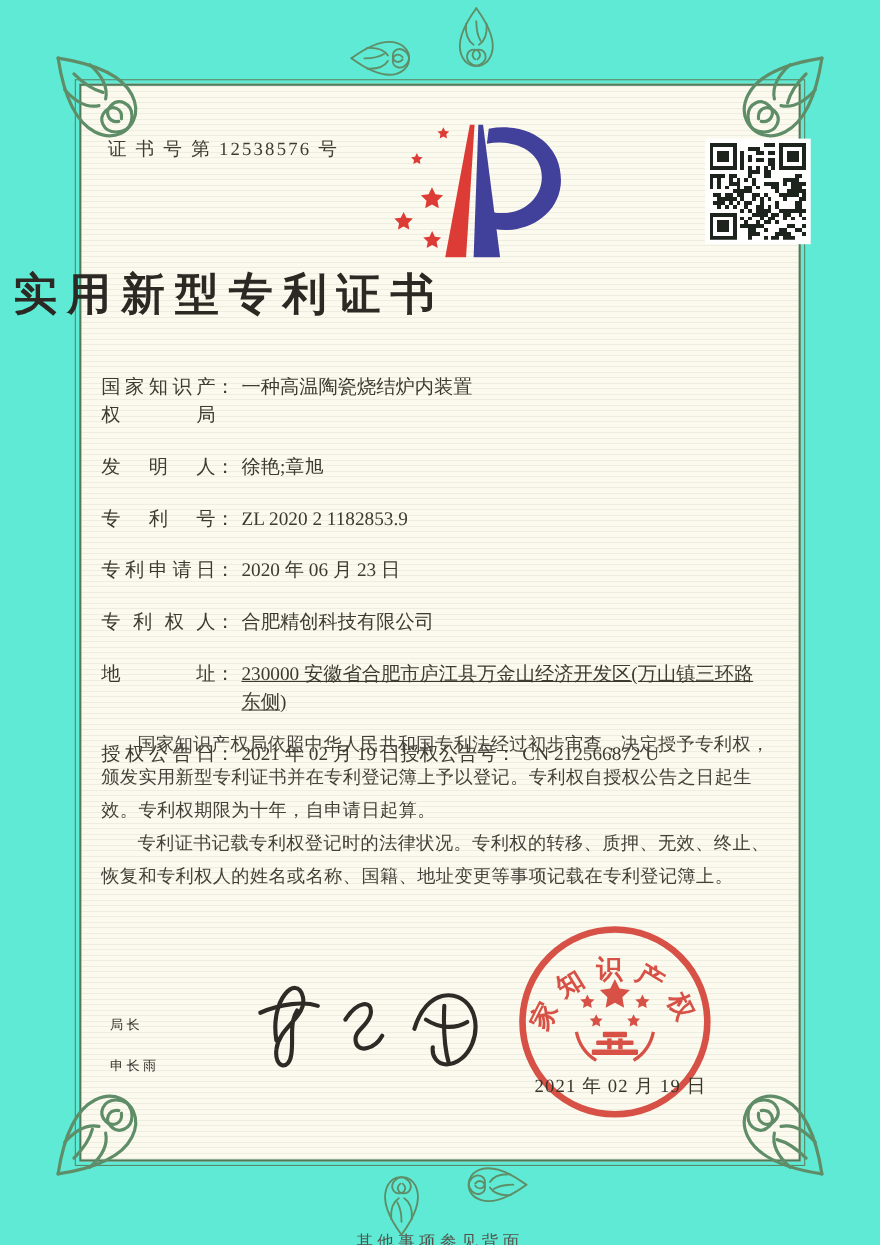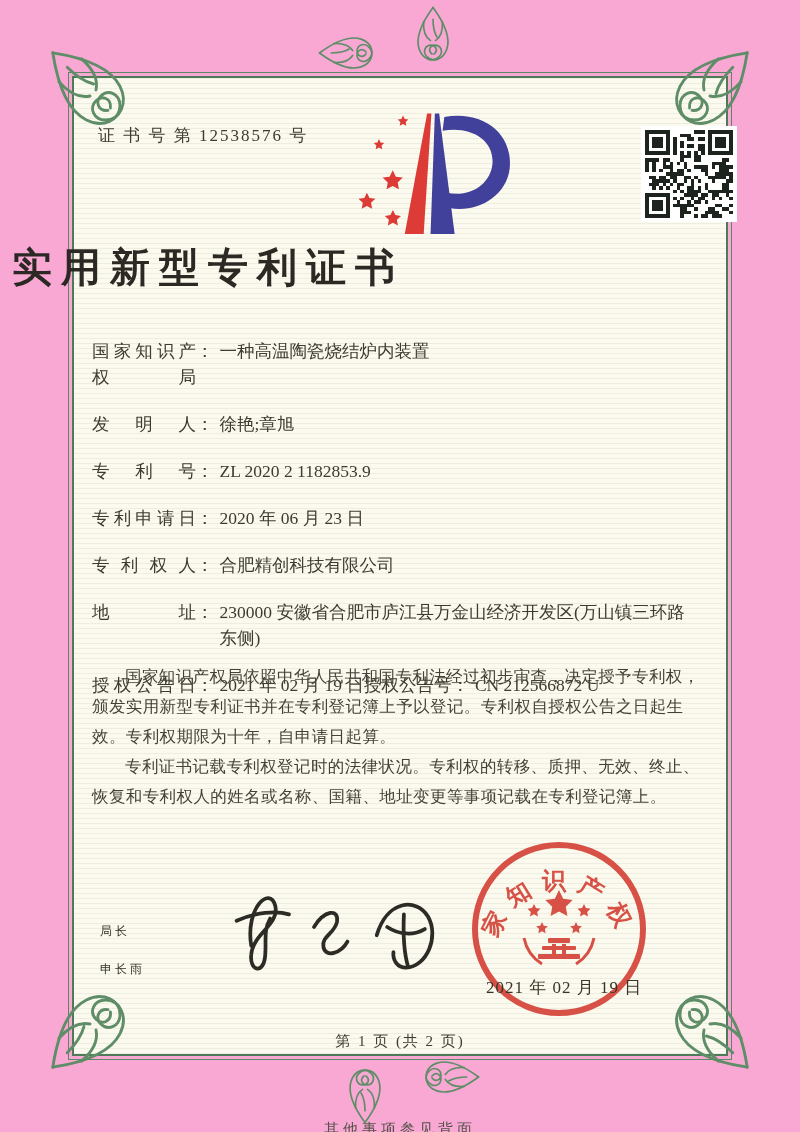--- a/index.html
+++ b/index.html
@@ -1,18 +1,18 @@
 <!DOCTYPE html>
 <html><head>
 <meta charset="utf-8">
 <style>
   * { margin:0; padding:0; box-sizing:border-box; }
   html,body { width:800px; }
   body { font-family:"Liberation Serif","DejaVu Serif",serif; background:#fdfdfa; }
-  .page { position:relative; width:800px; height:1132px; background:#f9a8d4; overflow:hidden; }
+  .page { position:relative; width:800px; height:1132px; background:#5eead4; overflow:hidden; }
 
   
   .frame { position:absolute; left:68px; top:72px; width:664px; height:988px;
            border:1px solid #5c8766; padding:3px; }
   .frame-inner { width:100%; height:100%; border:2px solid #4e7a59;
     background-color:#fcfaee;
     background-image:repeating-linear-gradient(0deg, rgba(128,164,128,.13) 0 1px, transparent 1px 5px);
   }
 
   
@@ -36,21 +36,21 @@
 
   .title { position:absolute; left:0; top:240px; width:100%; text-align:left;
            font-size:40px; font-weight:bold; letter-spacing:9px; color:#2c2924;margin-left:12px; }
 
   .fields { position:absolute; left:92px; top:338px; width:624px; color:#3e3a32; }
   .row { display:flex; align-items:flex-start; margin-bottom:21px;
          font-size:17.5px; line-height:26px; }
   .lbl { display:inline-block; width:104px; text-align:justify; text-align-last:justify; flex:none; }
   .colon { flex:none; }
   .val { margin-left:6px; }
-  .row.addr .val { width:470px; }
+  .row.addr .val { width:470px;text-decoration:underline; }
   .row.grant { margin-bottom:0; }
   .row.grant .pair2 { display:flex; }
   .row.grant .lbl2 { flex:none; }
 
   .paras { position:absolute; left:92px; top:662px; width:624px;
            font-size:16.5px; line-height:1.82; color:#45413a; letter-spacing:.4px; }
   .paras p { text-indent:2em; }
 
   .signer { position:absolute; left:100px; top:912px; font-size:12px;
             color:#32302a; line-height:38px; letter-spacing:3px; }
@@ -230,16 +230,15 @@
       <rect x="94" y="106" width="4" height="10"></rect>
       <path d="M56,100 a40,40 0 0 0 18,26" fill="none" stroke="#d5453a" stroke-width="3"></path>
       <path d="M126,100 a40,40 0 0 1 -18,26" fill="none" stroke="#d5453a" stroke-width="3"></path>
     </g>
   </svg>
 
   
   <div class="seal-date">2021 年 02 月 19 日</div>
 
   
-  <div class="page-footer">第 1 页 (共 2 页)</div>
   <div class="back-note">其他事项参见背面</div>
 
 </div>
 
 </body></html>

